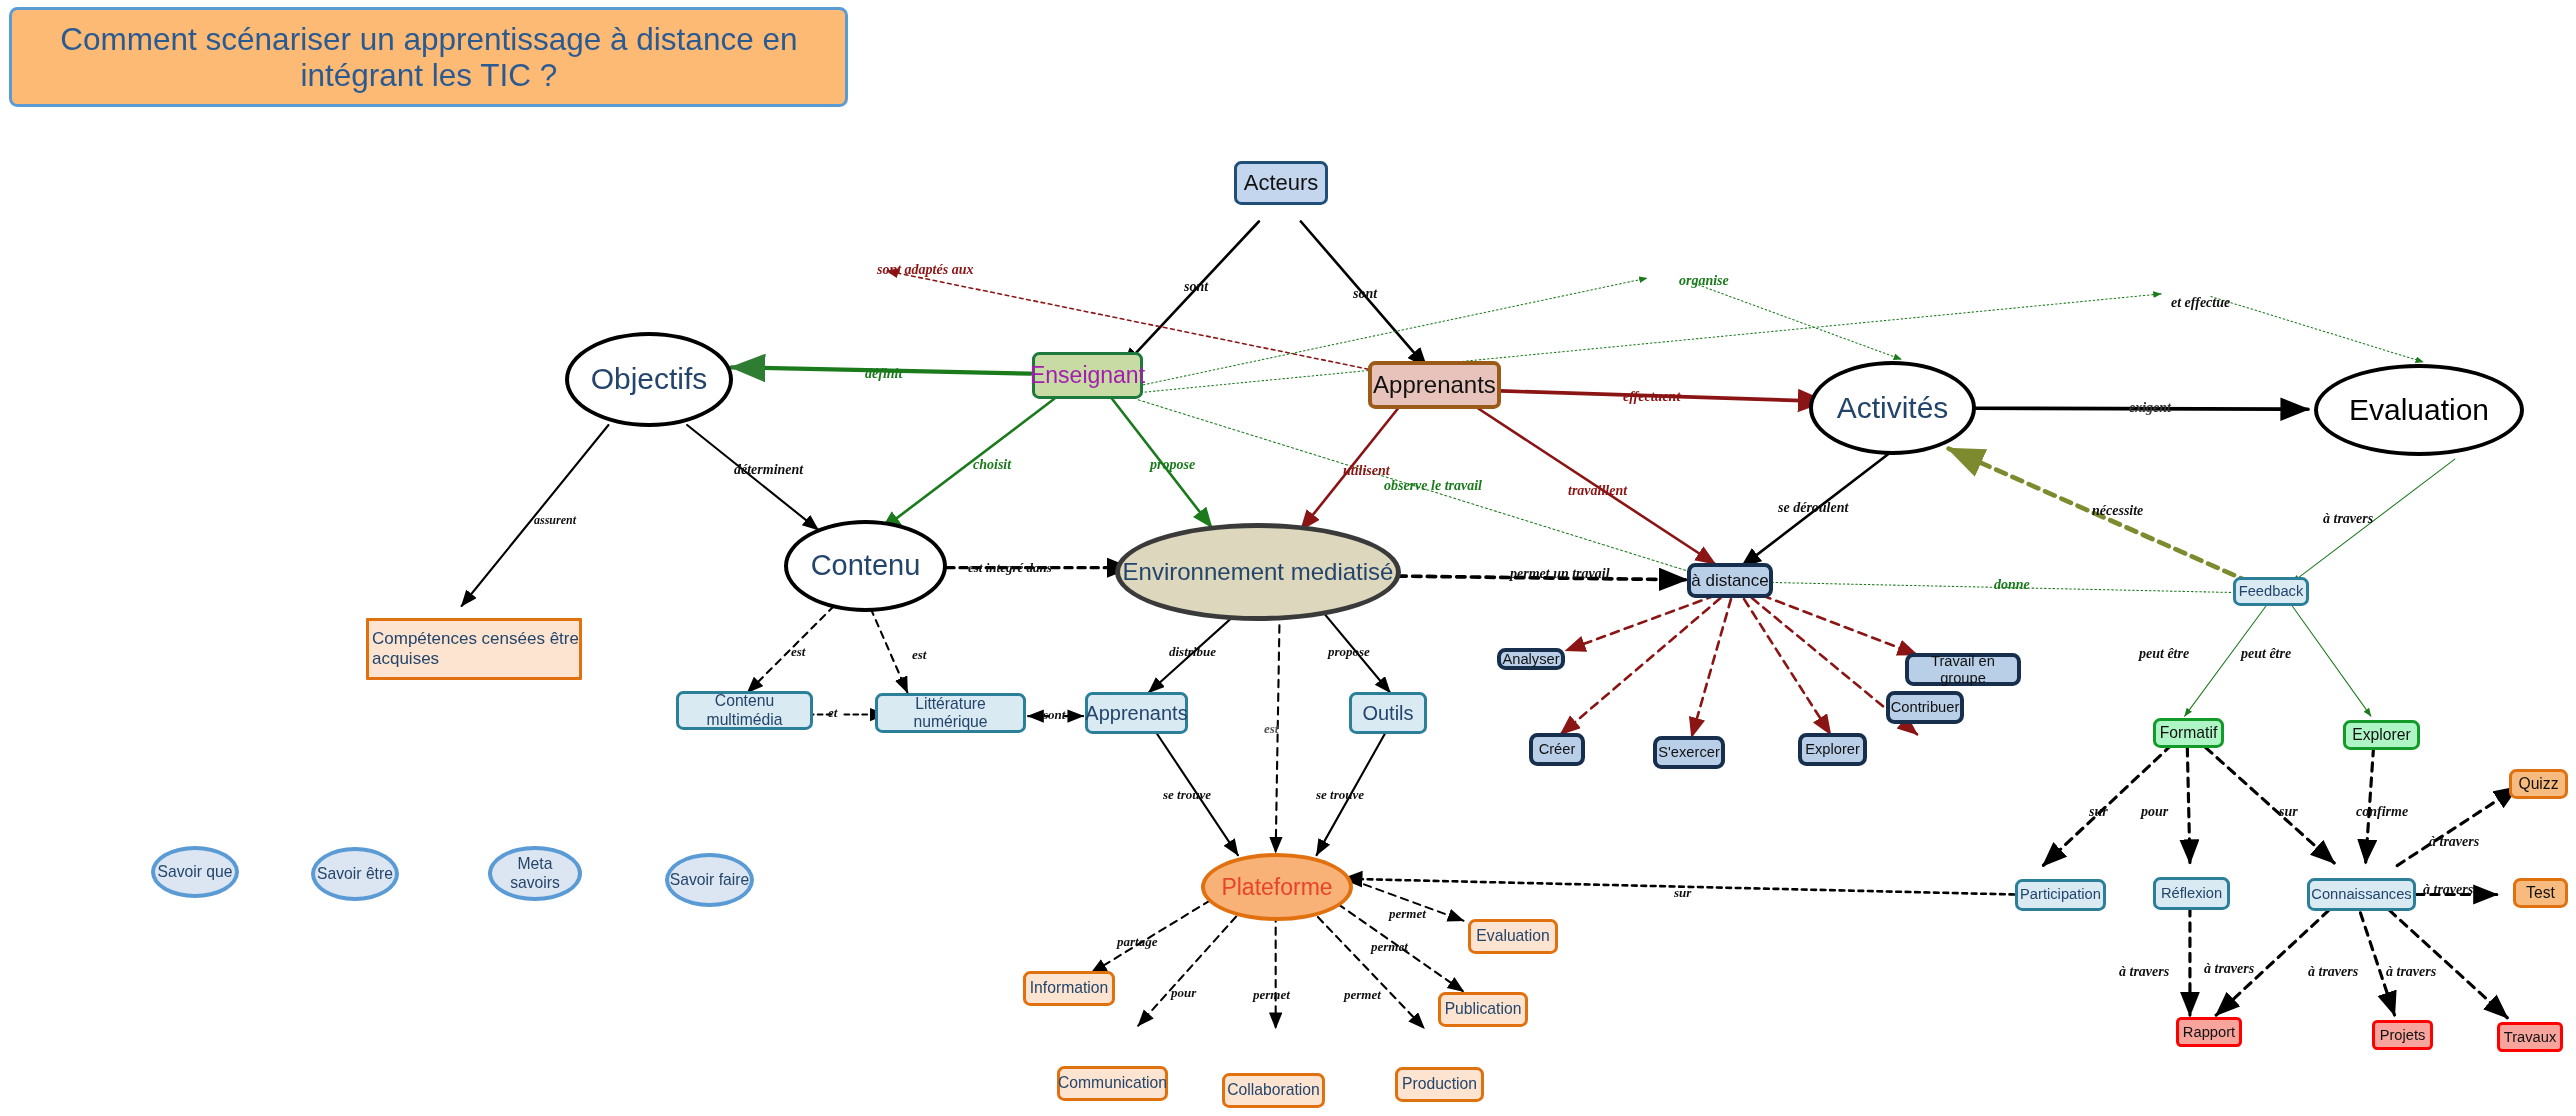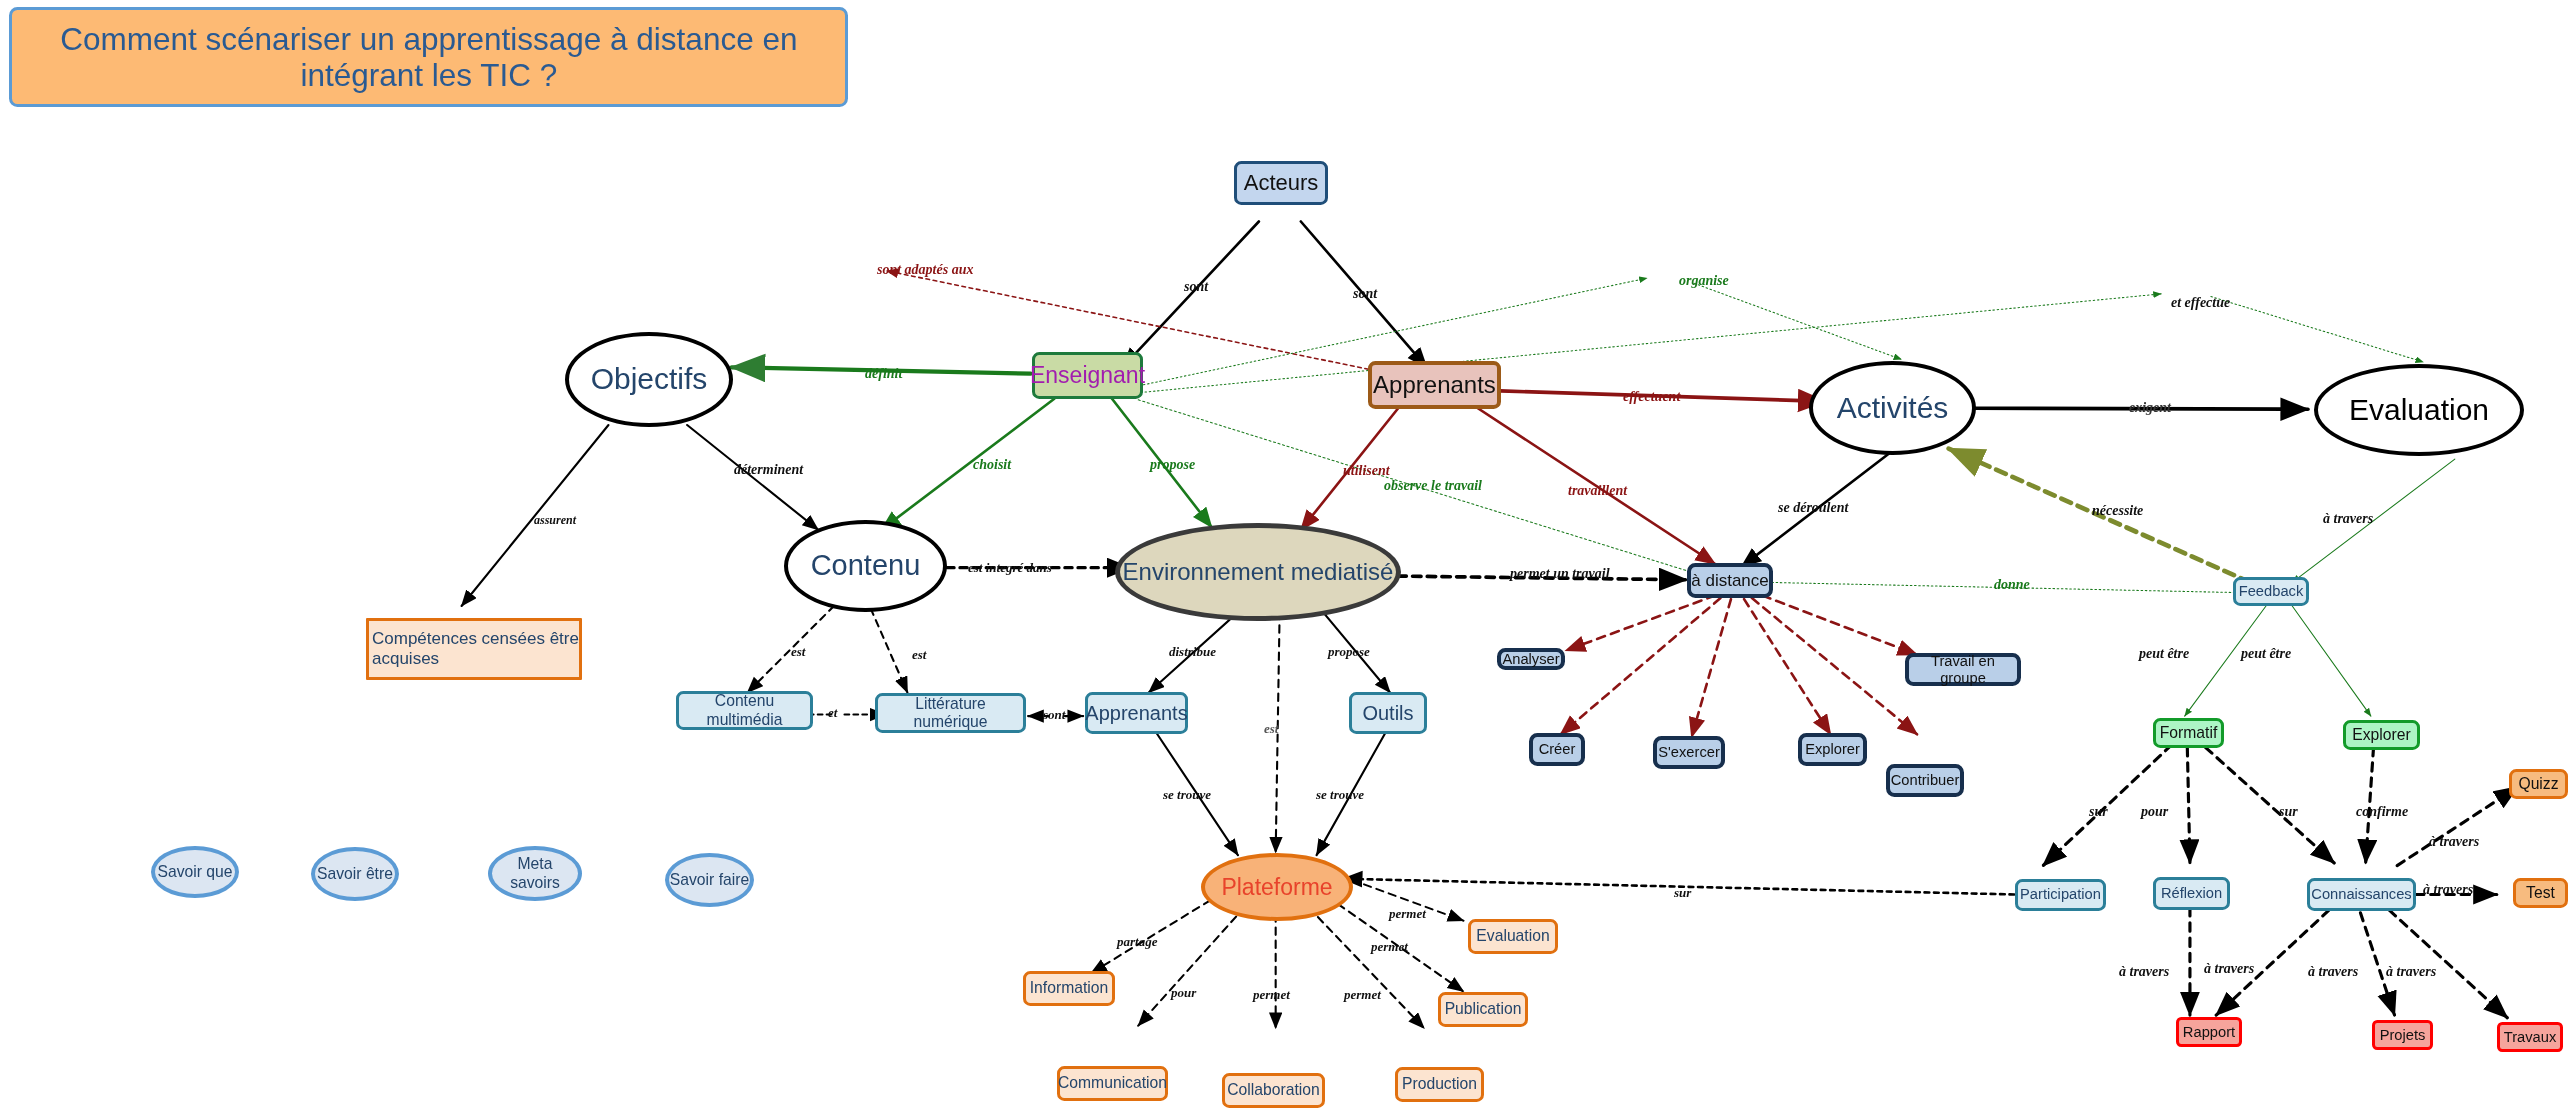--- a/index.html
+++ b/index.html
@@ -202,21 +202,21 @@
   <div class="node r-orange" style="left:1395px;top:1067px;width:89px;height:35px;font-size:15.7px;">Production</div>
   <div class="node r-orange" style="left:1438px;top:992px;width:90px;height:35px;font-size:15.7px;">Publication</div>
   <div class="node r-orange" style="left:1468px;top:919px;width:90px;height:35px;font-size:15.7px;">Evaluation</div>
 
   <div class="node r-navy" style="left:1687px;top:563px;width:86px;height:35px;font-size:17px;">à distance</div>
 
   <div class="node r-navy" style="left:1497px;top:648px;width:68px;height:22px;font-size:14.7px;">Analyser</div>
   <div class="node r-navy" style="left:1529px;top:733px;width:56px;height:33px;font-size:14.7px;">Créer</div>
   <div class="node r-navy" style="left:1653px;top:736px;width:72px;height:33px;font-size:14.7px;">S'exercer</div>
   <div class="node r-navy" style="left:1798px;top:733px;width:69px;height:33px;font-size:14.7px;">Explorer</div>
-  <div class="node r-navy" style="left:1886px;top:764px;width:78px;height:33px;font-size:14.7px;">Contribuer</div>
+  <div class="node r-navy" style="left:1886px;top:691px;width:78px;height:33px;font-size:14.7px;">Contribuer</div>
   <div class="node r-navy" style="left:1905px;top:653px;width:116px;height:33px;font-size:14.7px;">Travail en groupe</div>
 
   <div class="node r-teal" style="left:2233px;top:577px;width:76px;height:29px;font-size:14.7px;">Feedback</div>
 
   <div class="node r-mint" style="left:2153px;top:718px;width:71px;height:30px;font-size:15.7px;">Formatif</div>
   <div class="node r-mint" style="left:2343px;top:720px;width:77px;height:30px;font-size:15.7px;">Explorer</div>
 
   <div class="node r-teal" style="left:2015px;top:879px;width:91px;height:31.5px;font-size:14.7px;">Participation</div>
   <div class="node r-teal" style="left:2153px;top:877px;width:77px;height:33px;font-size:14.7px;">Réflexion</div>
   <div class="node r-teal" style="left:2307px;top:878px;width:109px;height:33px;font-size:14.7px;">Connaissances</div>

